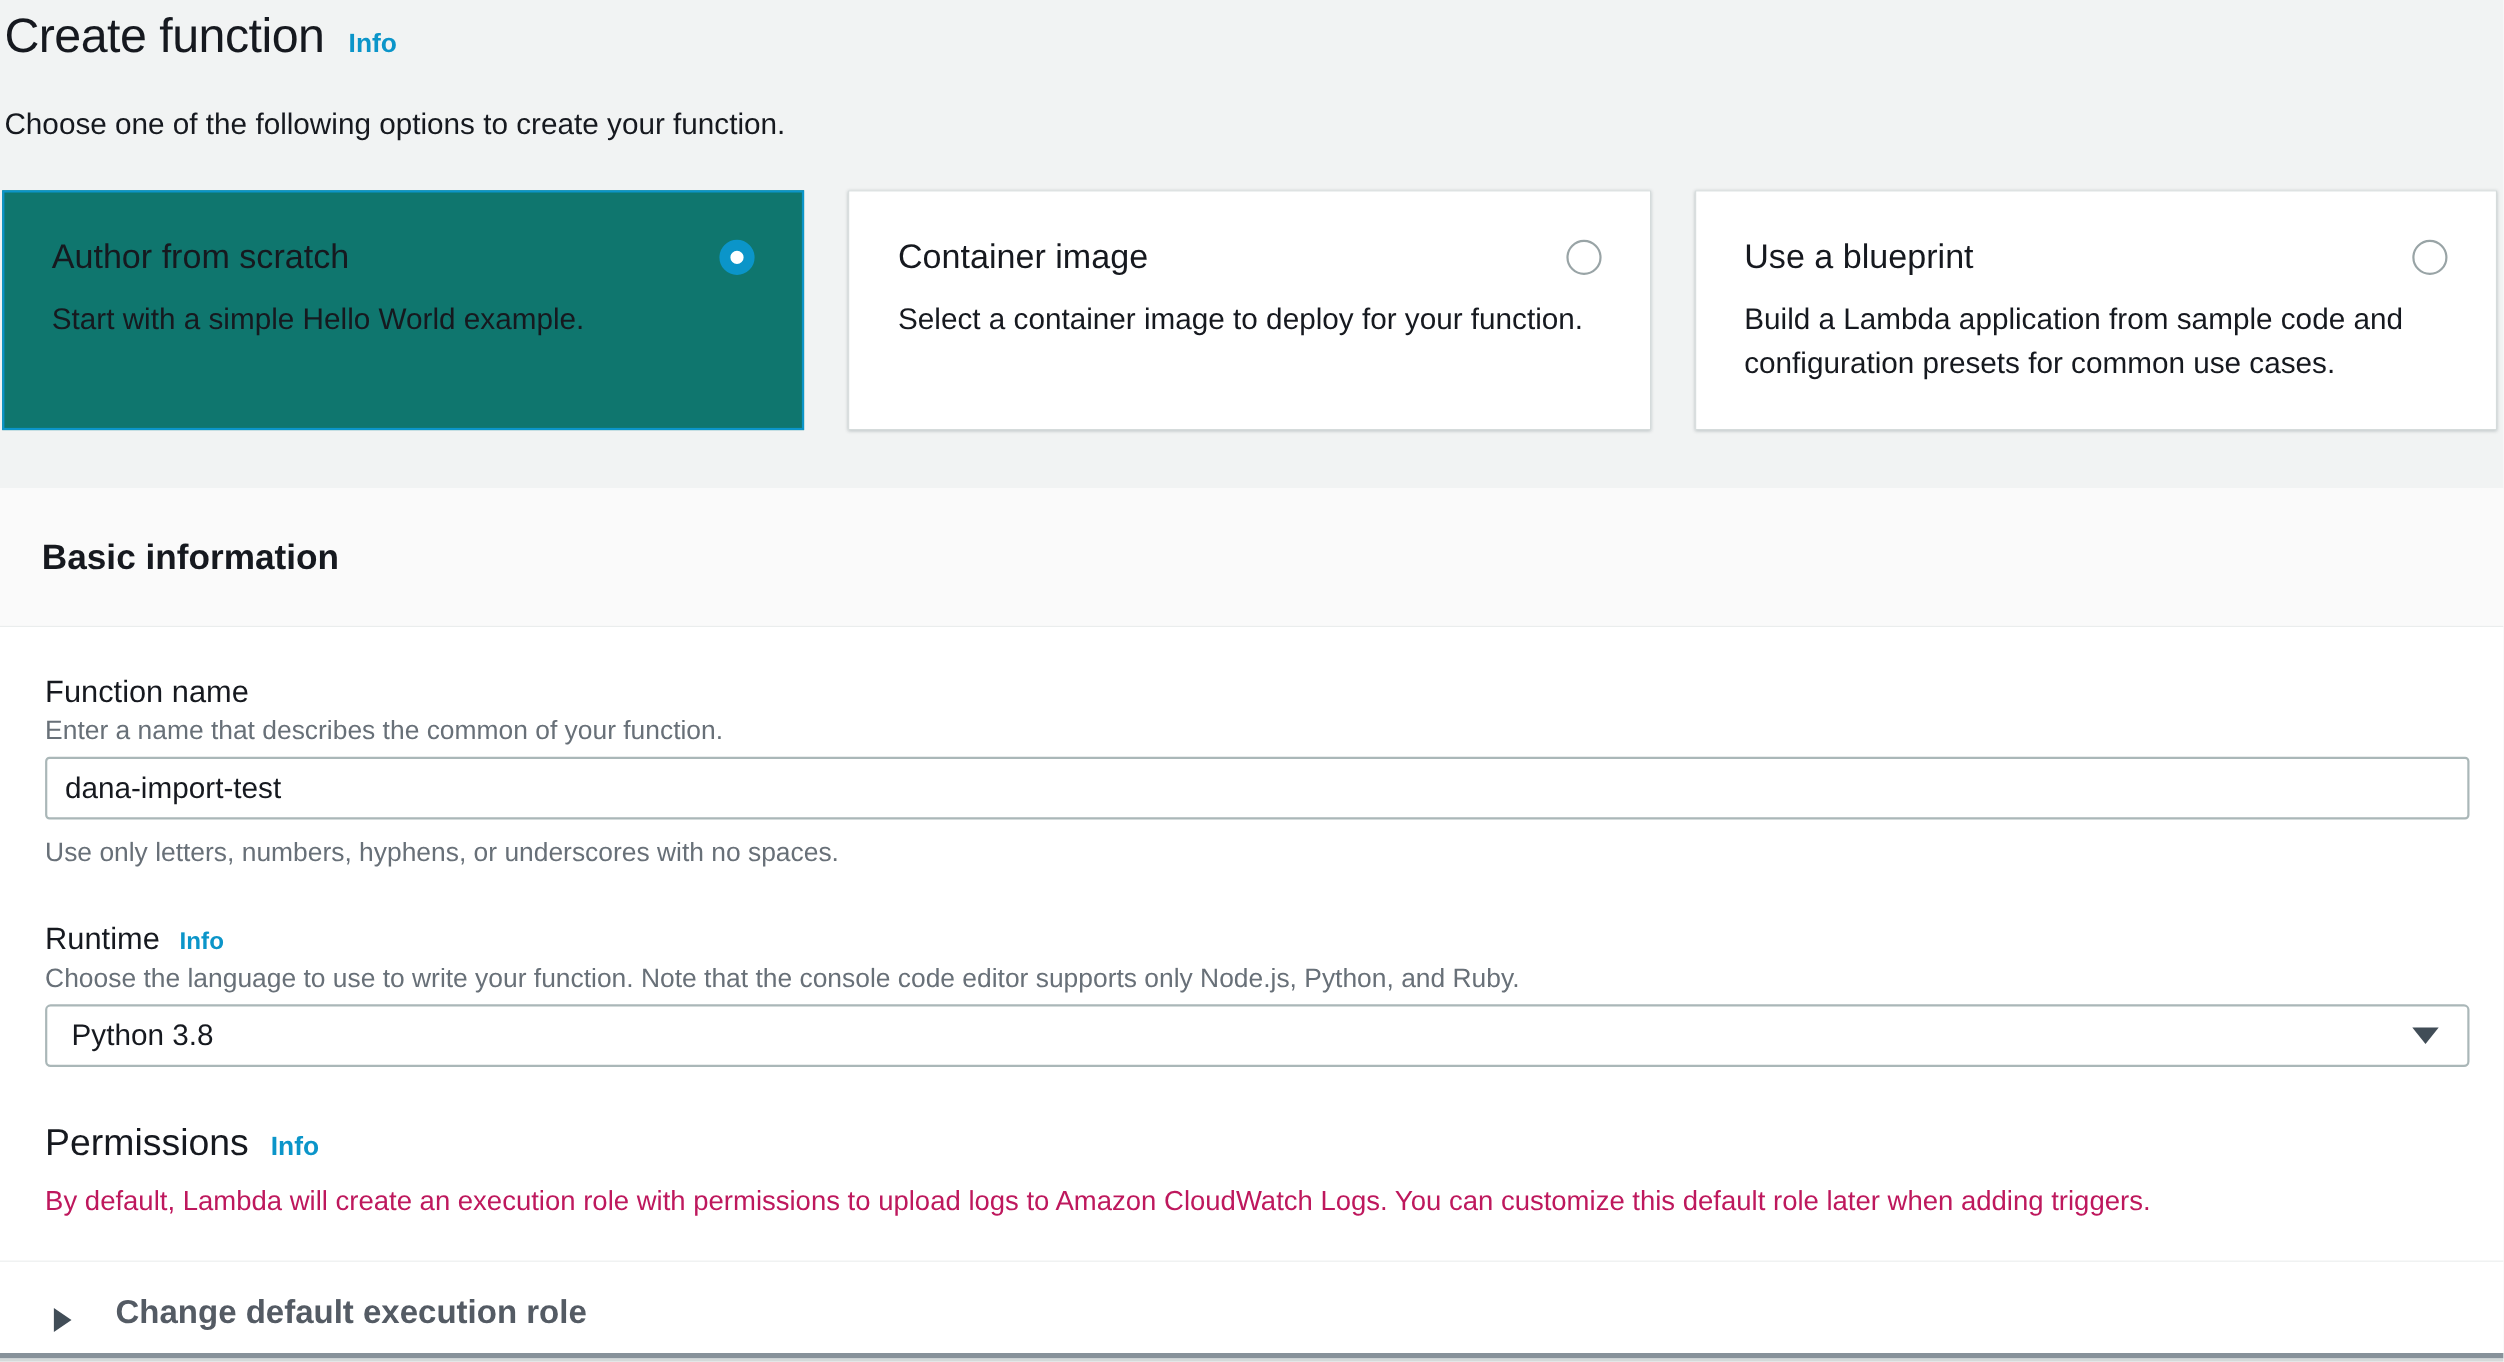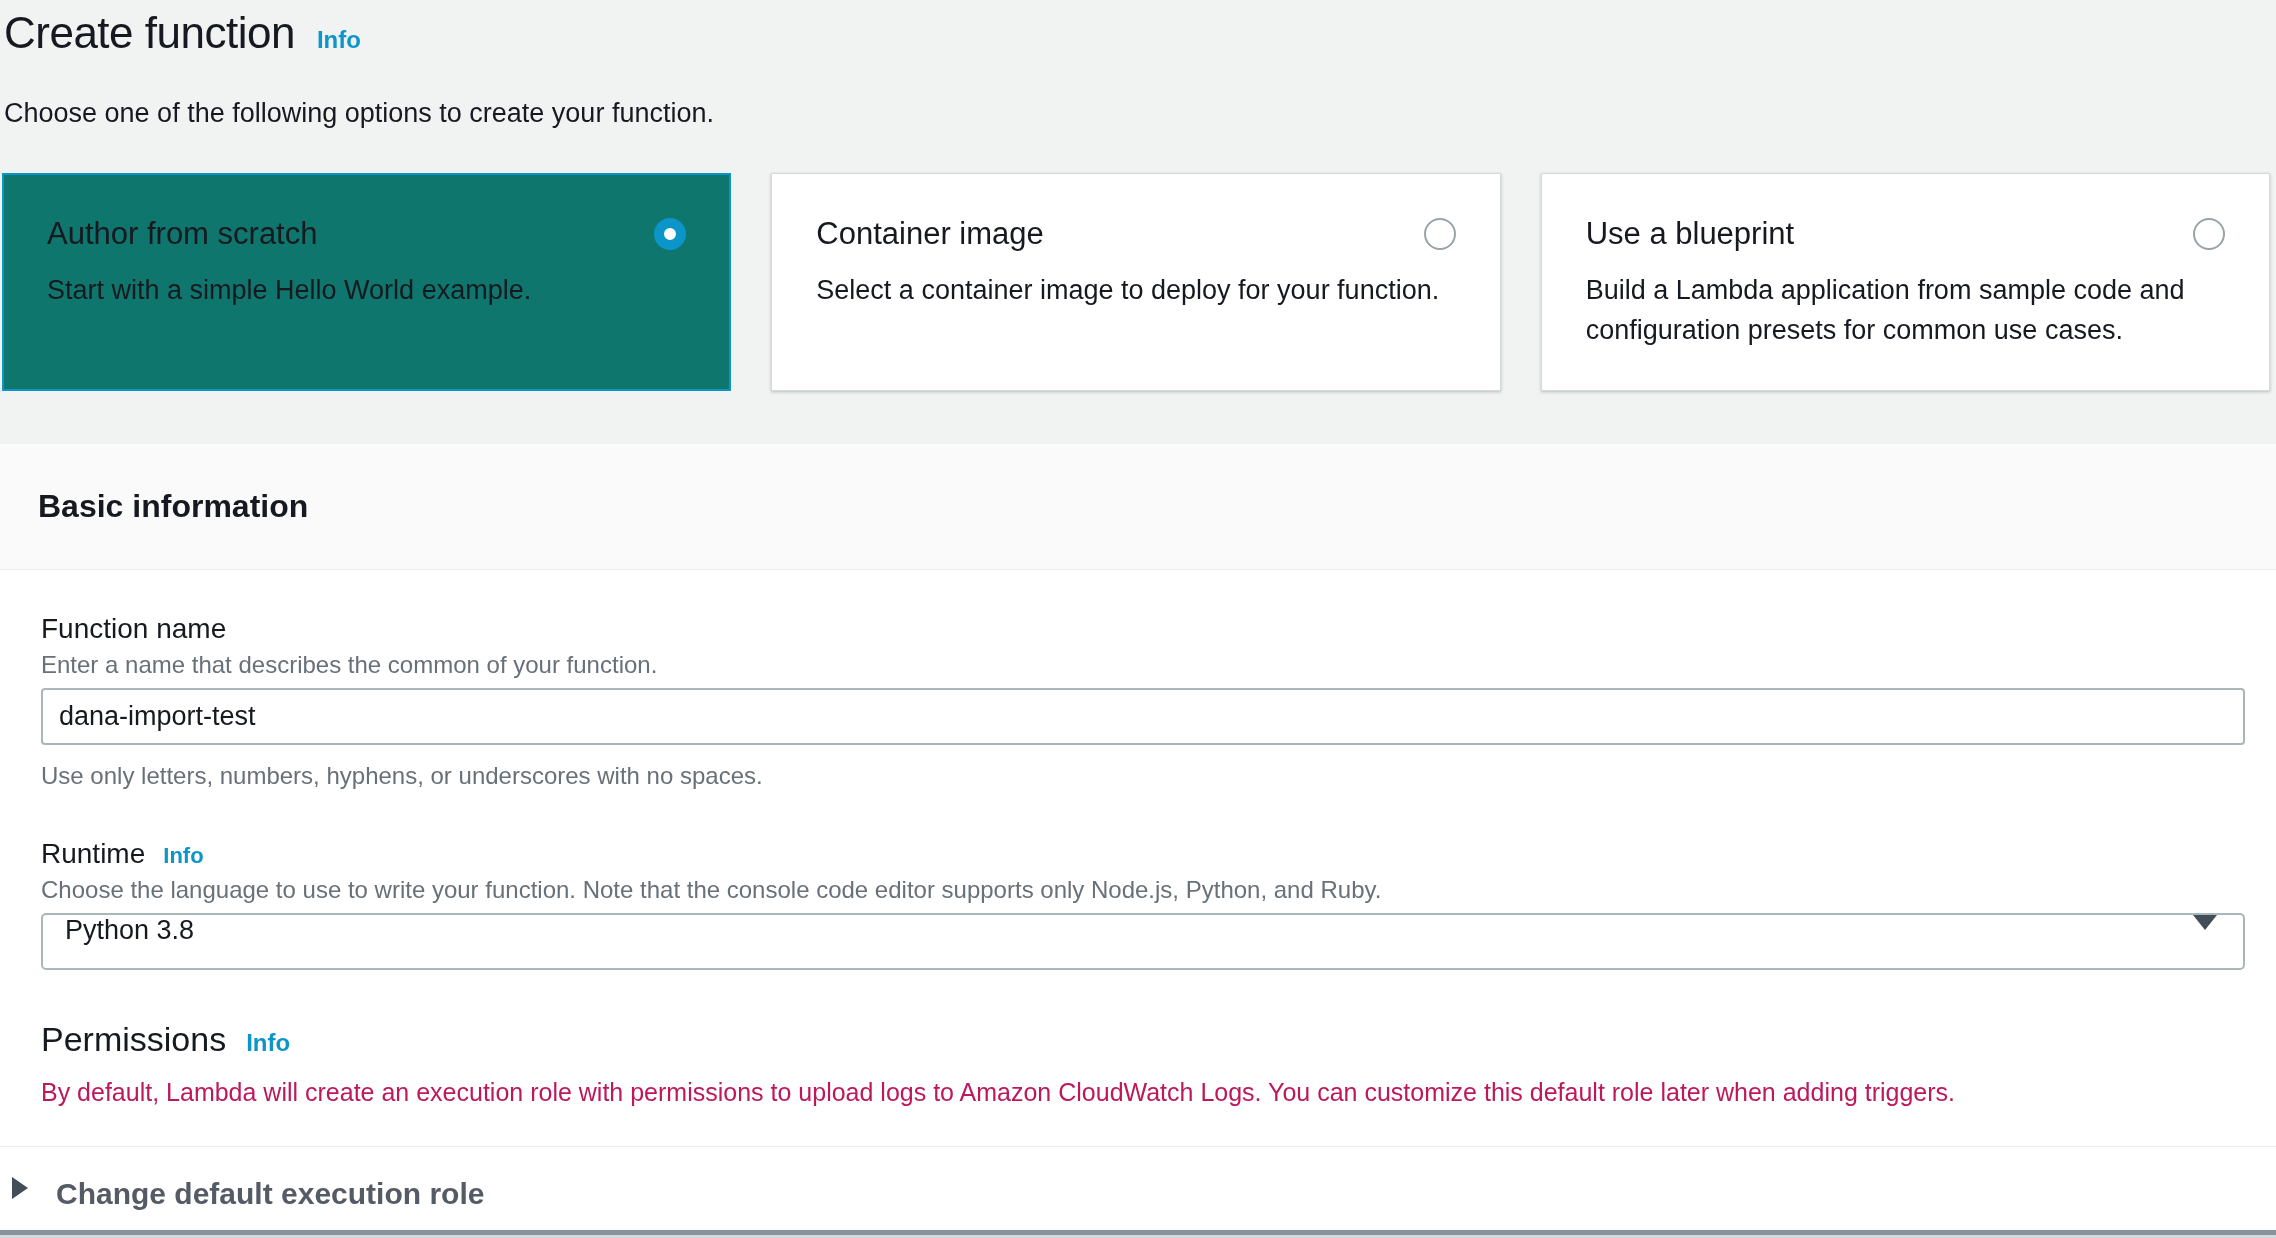--- a/index.html
+++ b/index.html
@@ -79,41 +79,41 @@
 
   .field-runtime { margin-top:46px; }
 
   .select-box {
     margin-top:8px;
     width:100%;
     height:57px;
     border:2px solid #aab7b8;
     border-radius:5px;
     background:#ffffff;
-    display:flex; justify-content:space-between;
+    display:flex; align-items:center; justify-content:space-between;
     padding:0 26px 0 22px;
     cursor:pointer;
   }
   .select-value { font-size:27px; color:#16191f; }
   .caret-down {
     width:0; height:0;
     border-left:12px solid transparent;
     border-right:12px solid transparent;
     border-top:15px solid #414d57;
   }
 
   .permissions { margin-top:50px; }
   .perm-heading-row { display:flex; align-items:baseline; gap:20px; }
   .perm-heading { font-size:34px; font-weight:400; color:#16191f; }
   .perm-desc { margin-top:18px; font-size:25px; color:#be185d; line-height:31px; }
 
   .expander-divider { margin-top:38px; border-top:1px solid #eaeded; }
   .expander {
-    display:flex; align-items:flex-start; gap:28px;
-    padding:30px 0 0 12px;
+    display:flex; align-items:flex-end; gap:40px;
+    padding:30px 0 0 49px;
     cursor:pointer;
   }
   .expander-caret {
     width:0; height:0;
     border-top:11px solid transparent;
     border-bottom:11px solid transparent;
     border-left:16px solid #414d57;
   }
   .expander-label { font-size:30px; font-weight:700; color:#545b64; }
 

